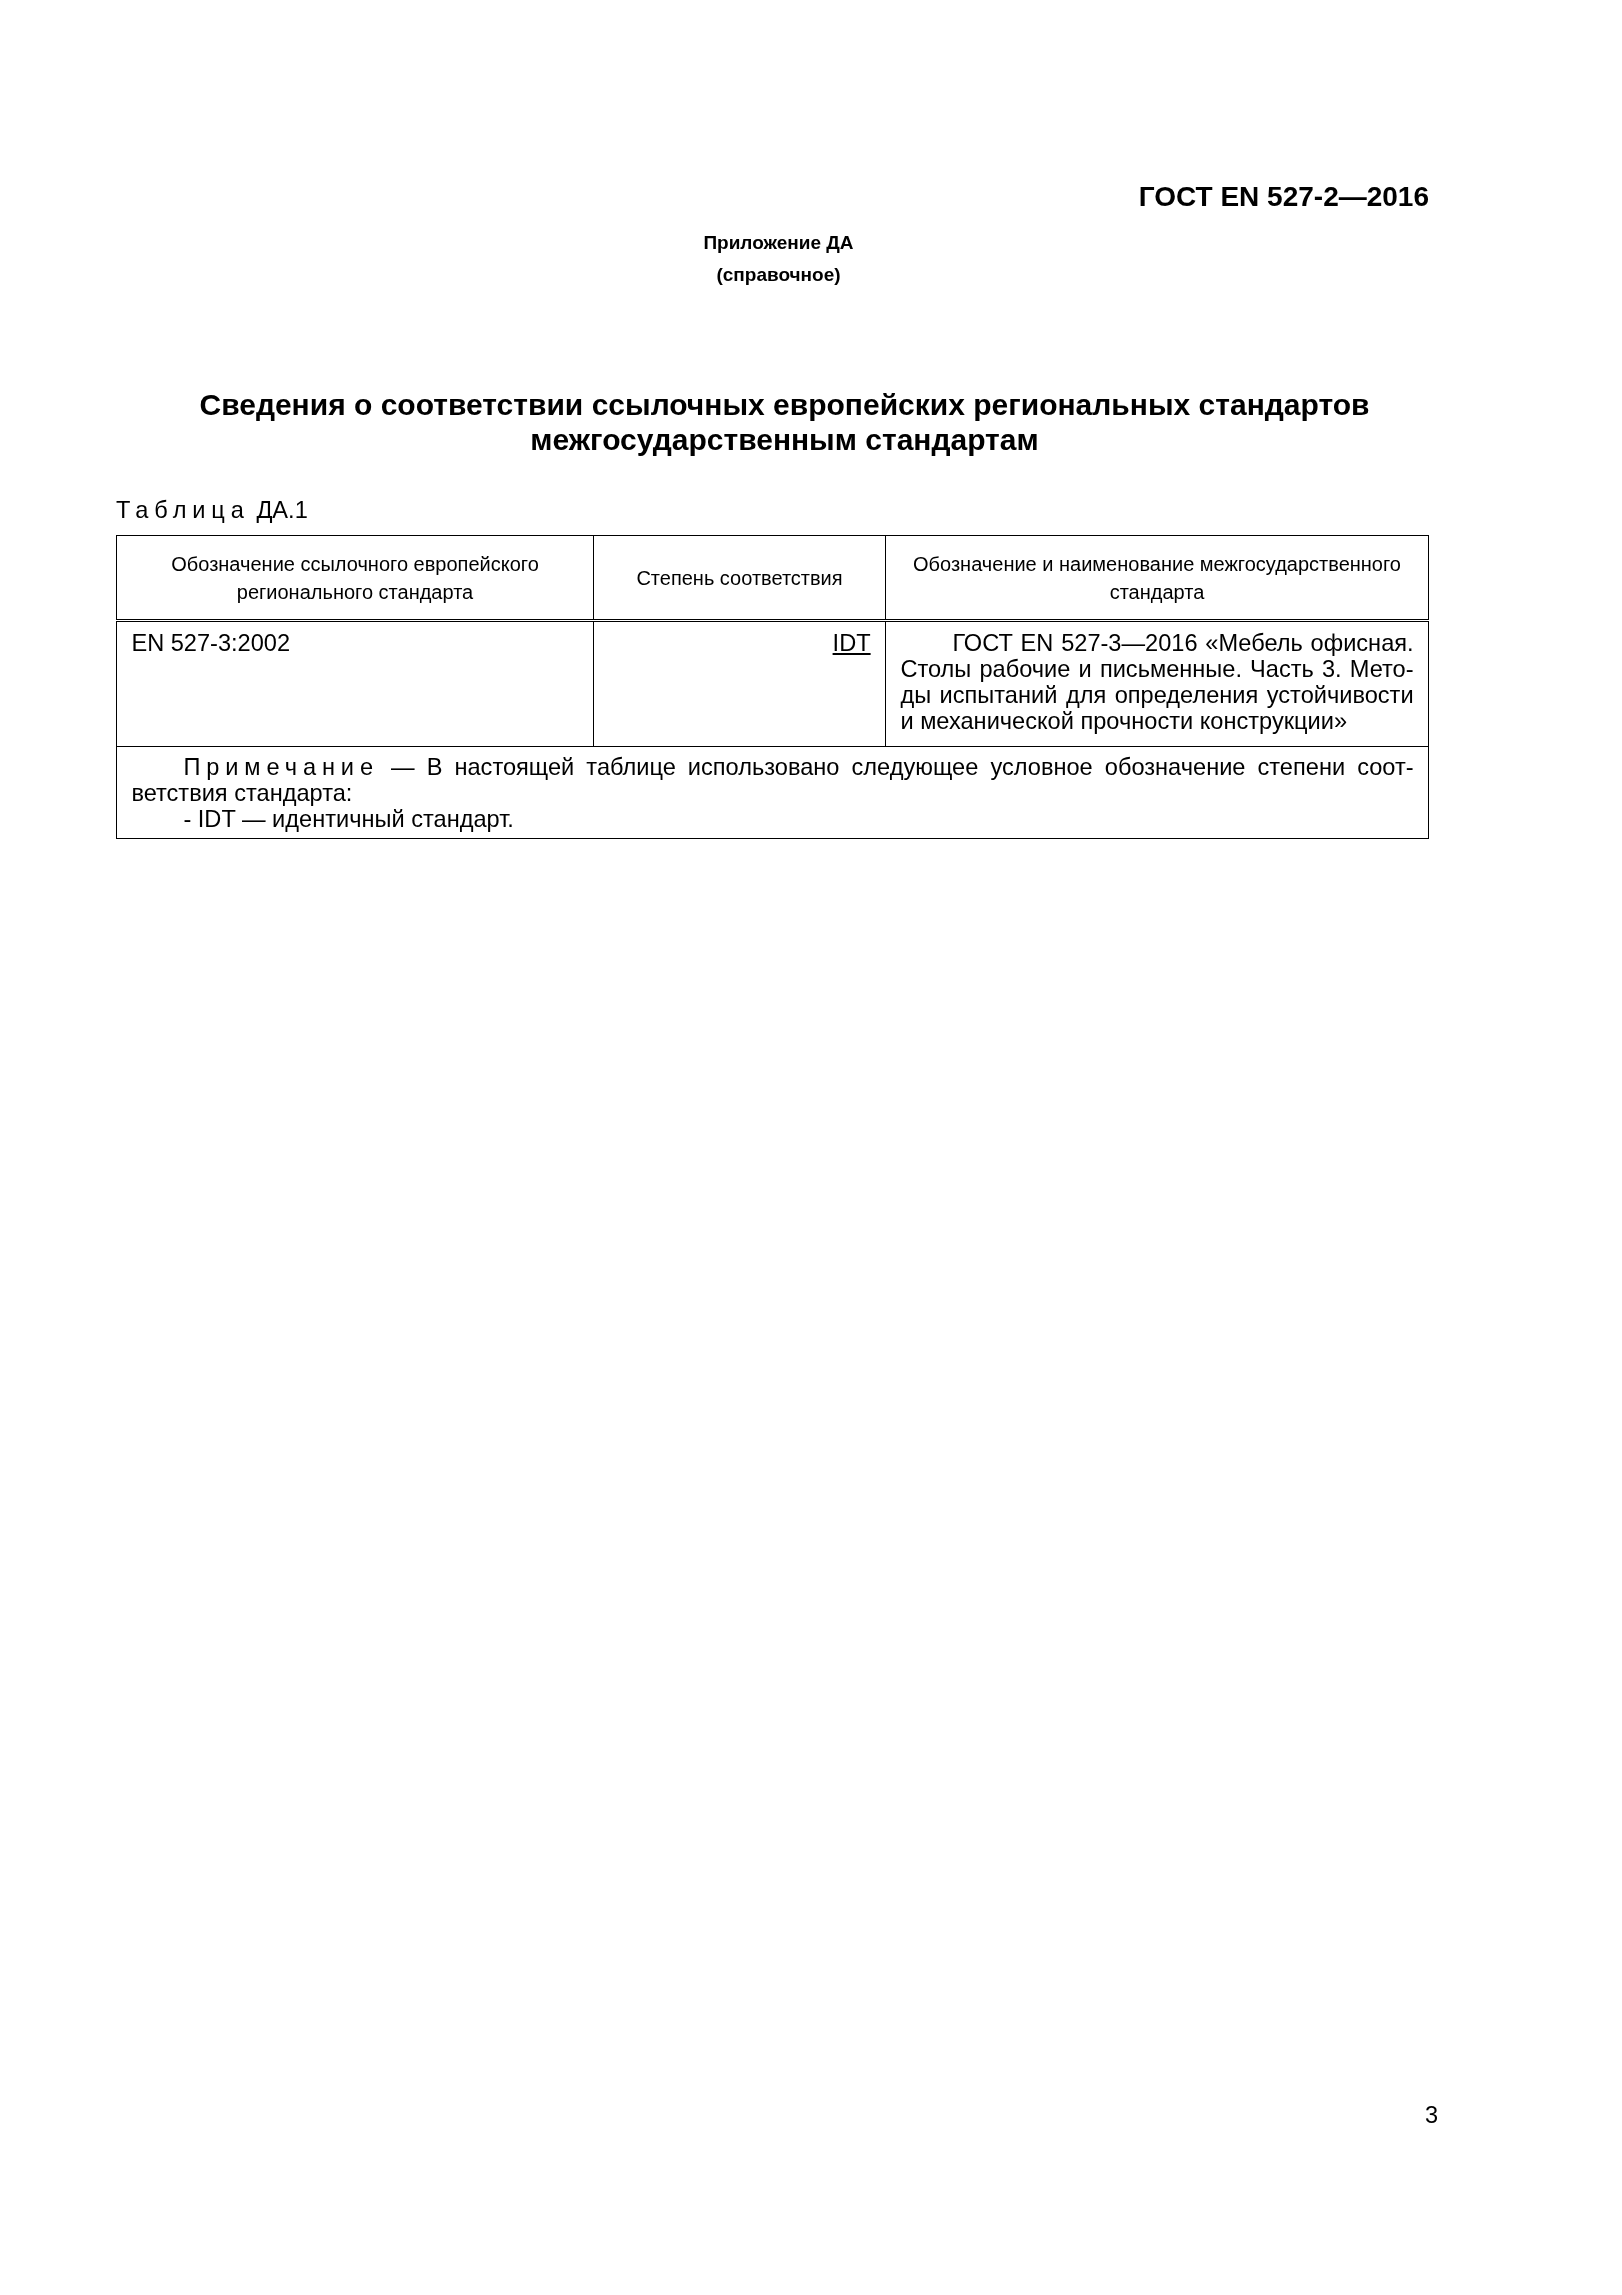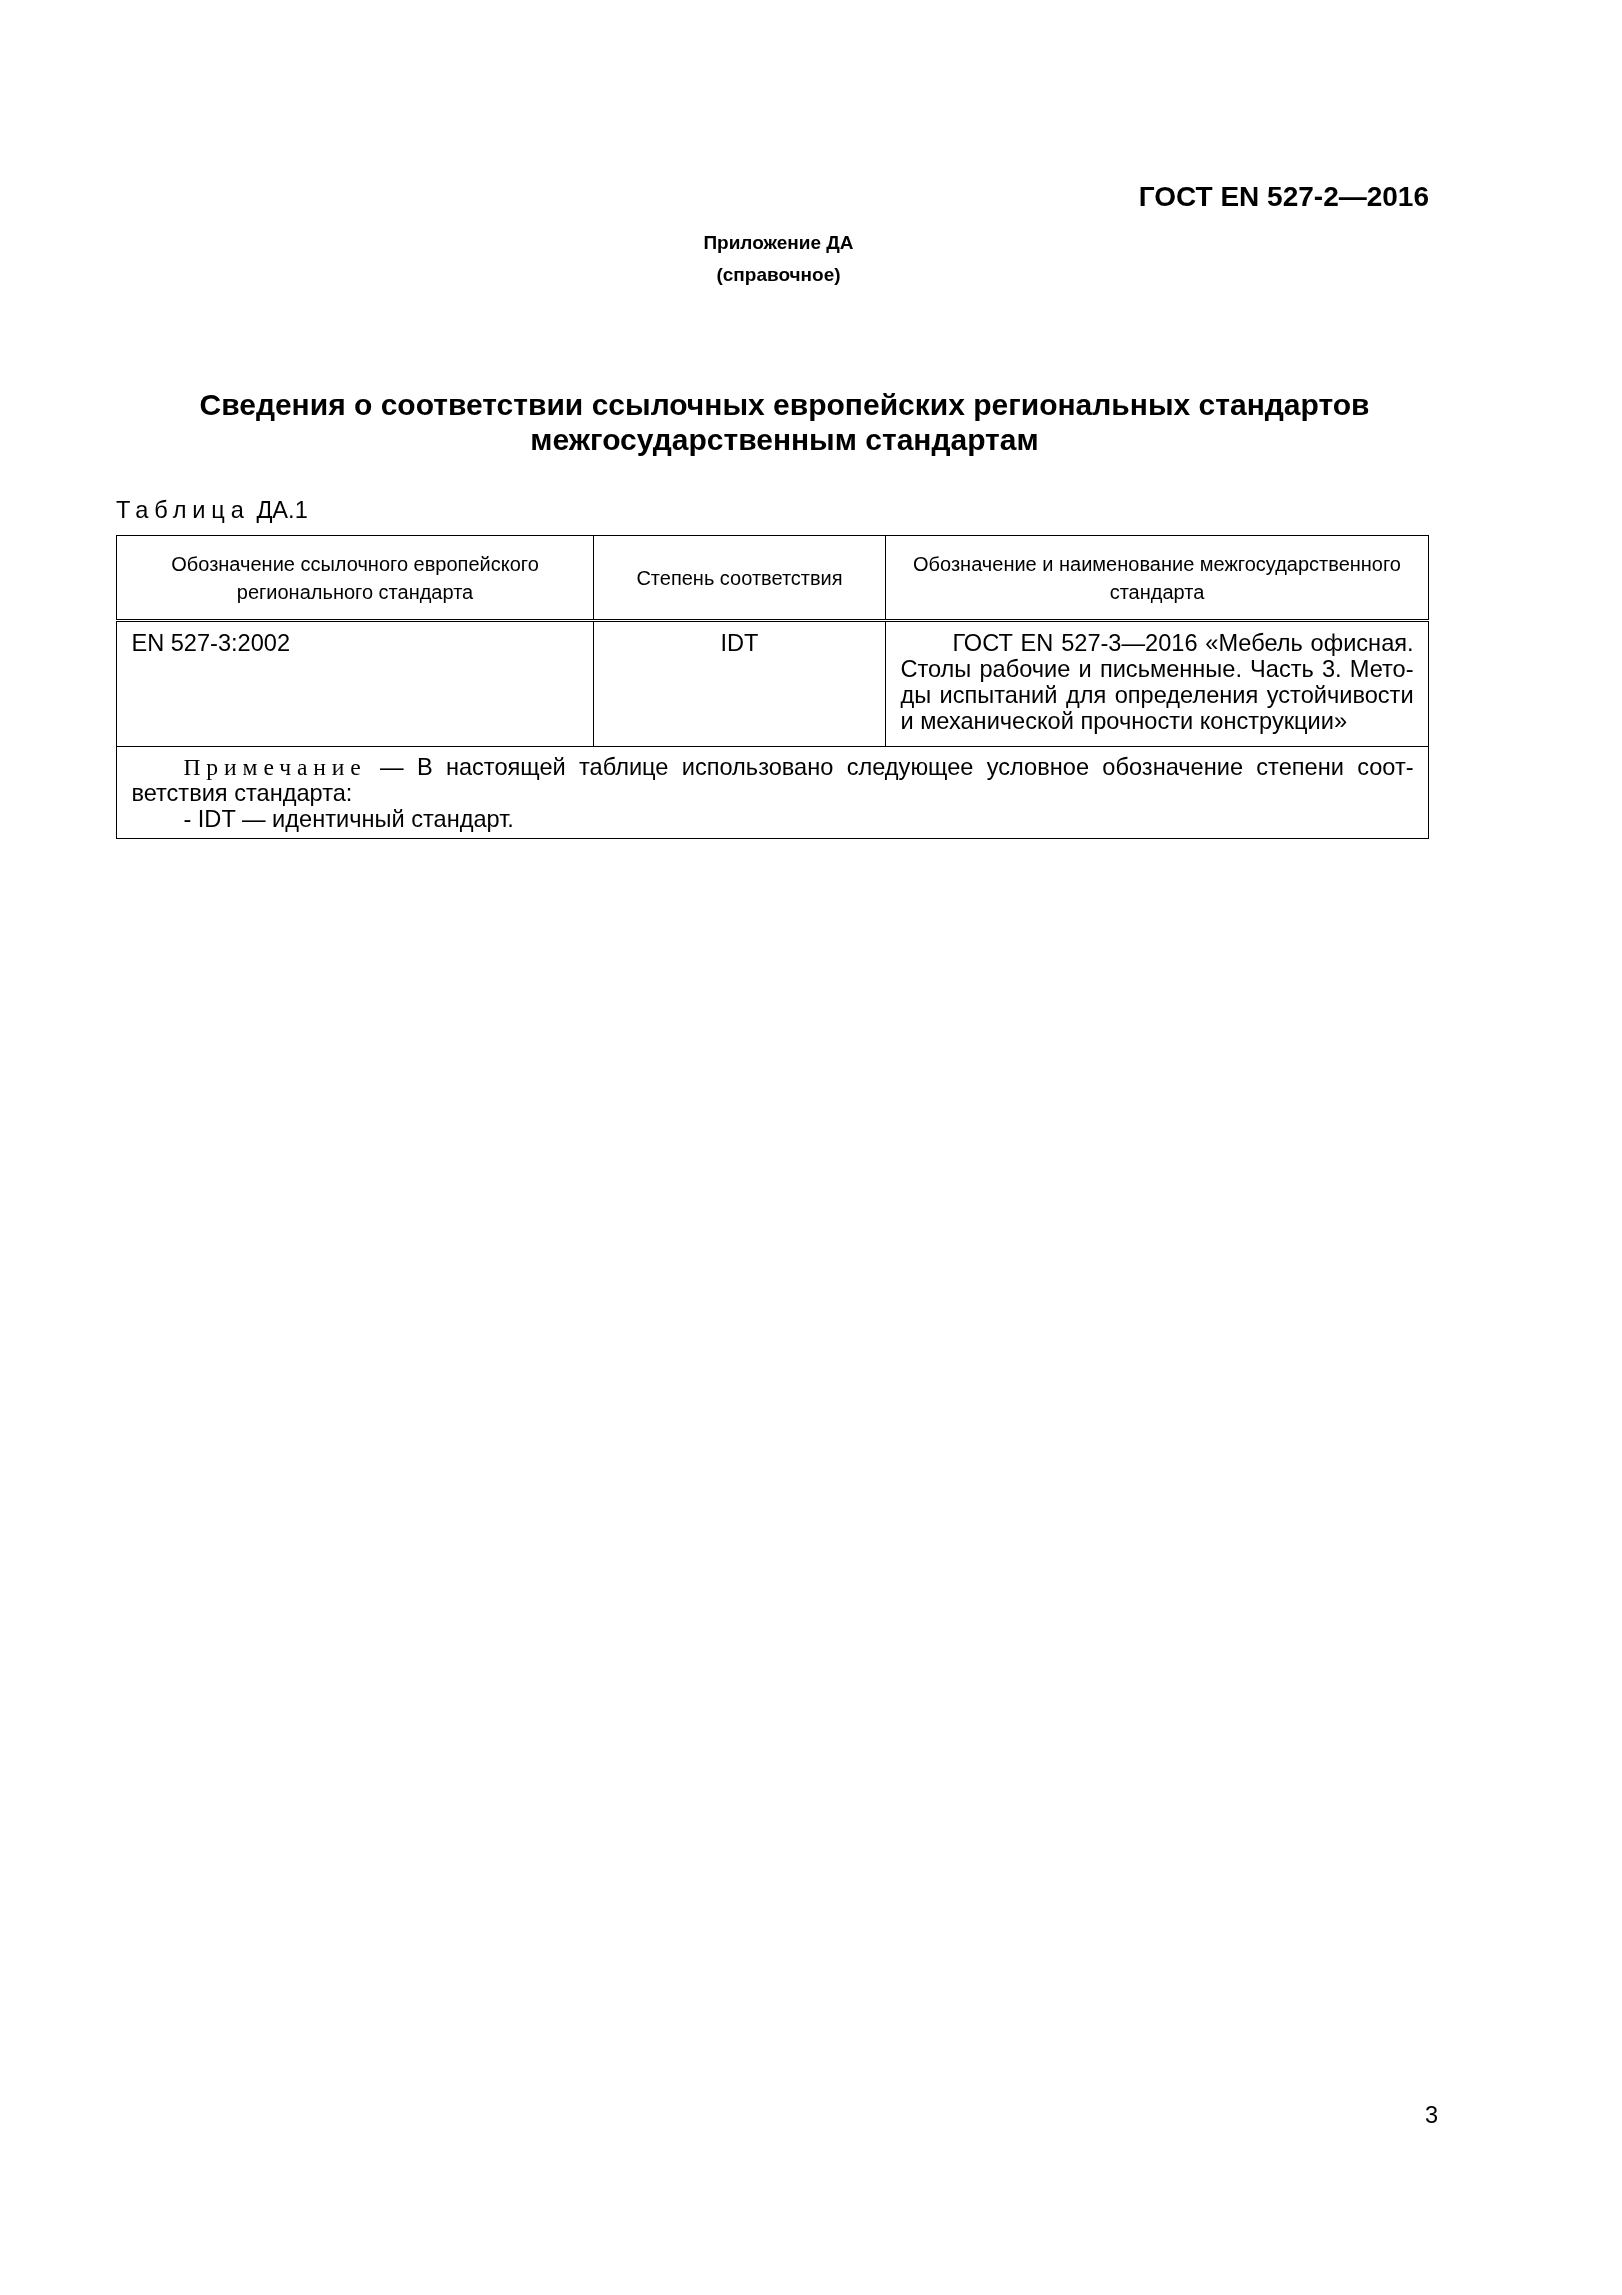--- a/index.html
+++ b/index.html
@@ -14,26 +14,26 @@
   .table-caption { left: 116px; top: 497px; font-size: 23.6px; letter-spacing: 0; }
   .table-caption .spaced { letter-spacing: 5.9px; }
   table.main { position: absolute; left: 116px; top: 535px; width: 1313px; border-collapse: collapse; font-size: 23.6px; }
   table.main td, table.main th { border: 1.3px solid #000; vertical-align: top; padding: 0; }
   table.main th { font-weight: normal; font-size: 20px; line-height: 28px; text-align: center; vertical-align: middle; height: 83px; border-bottom: 3.9px double #000; }
   .c1 { width: 476px; margin-left: 28px; }
   .c2 { width: 291px; }
   .c3 { }
   td.r1 { height: 124px; line-height: 26px; }
   td.r1 .pad { padding: 7.9px 14.4px 0 14.4px; }
-  td.r1.center { text-align: center; }
+  td.r1.center { text-align: right; text-decoration: underline; }
   .gost-text { text-align: justify; text-indent: 52px; }
   td.note { line-height: 26px; }
   td.note .pad { padding: 6.5px 14.4px 6.5px 14.4px; }
   .note-line1 { text-indent: 52px; text-align: justify; }
-  .note-label { letter-spacing: 5.9px; font-family: Liberation Serif, serif; }
+  .note-label { letter-spacing: 5.9px; }
   .note-item { padding-left: 52px; }
   .page-num { left: 1425px; top: 2102px; font-size: 23.6px; }
 </style>
 </head>
 <body>
 
 <div class="abs doc-code">ГОСТ EN 527-2—2016</div>
 
 <div class="abs annex annex-title">Приложение ДА</div>
 <div class="abs annex annex-sub">(справочное)</div>

